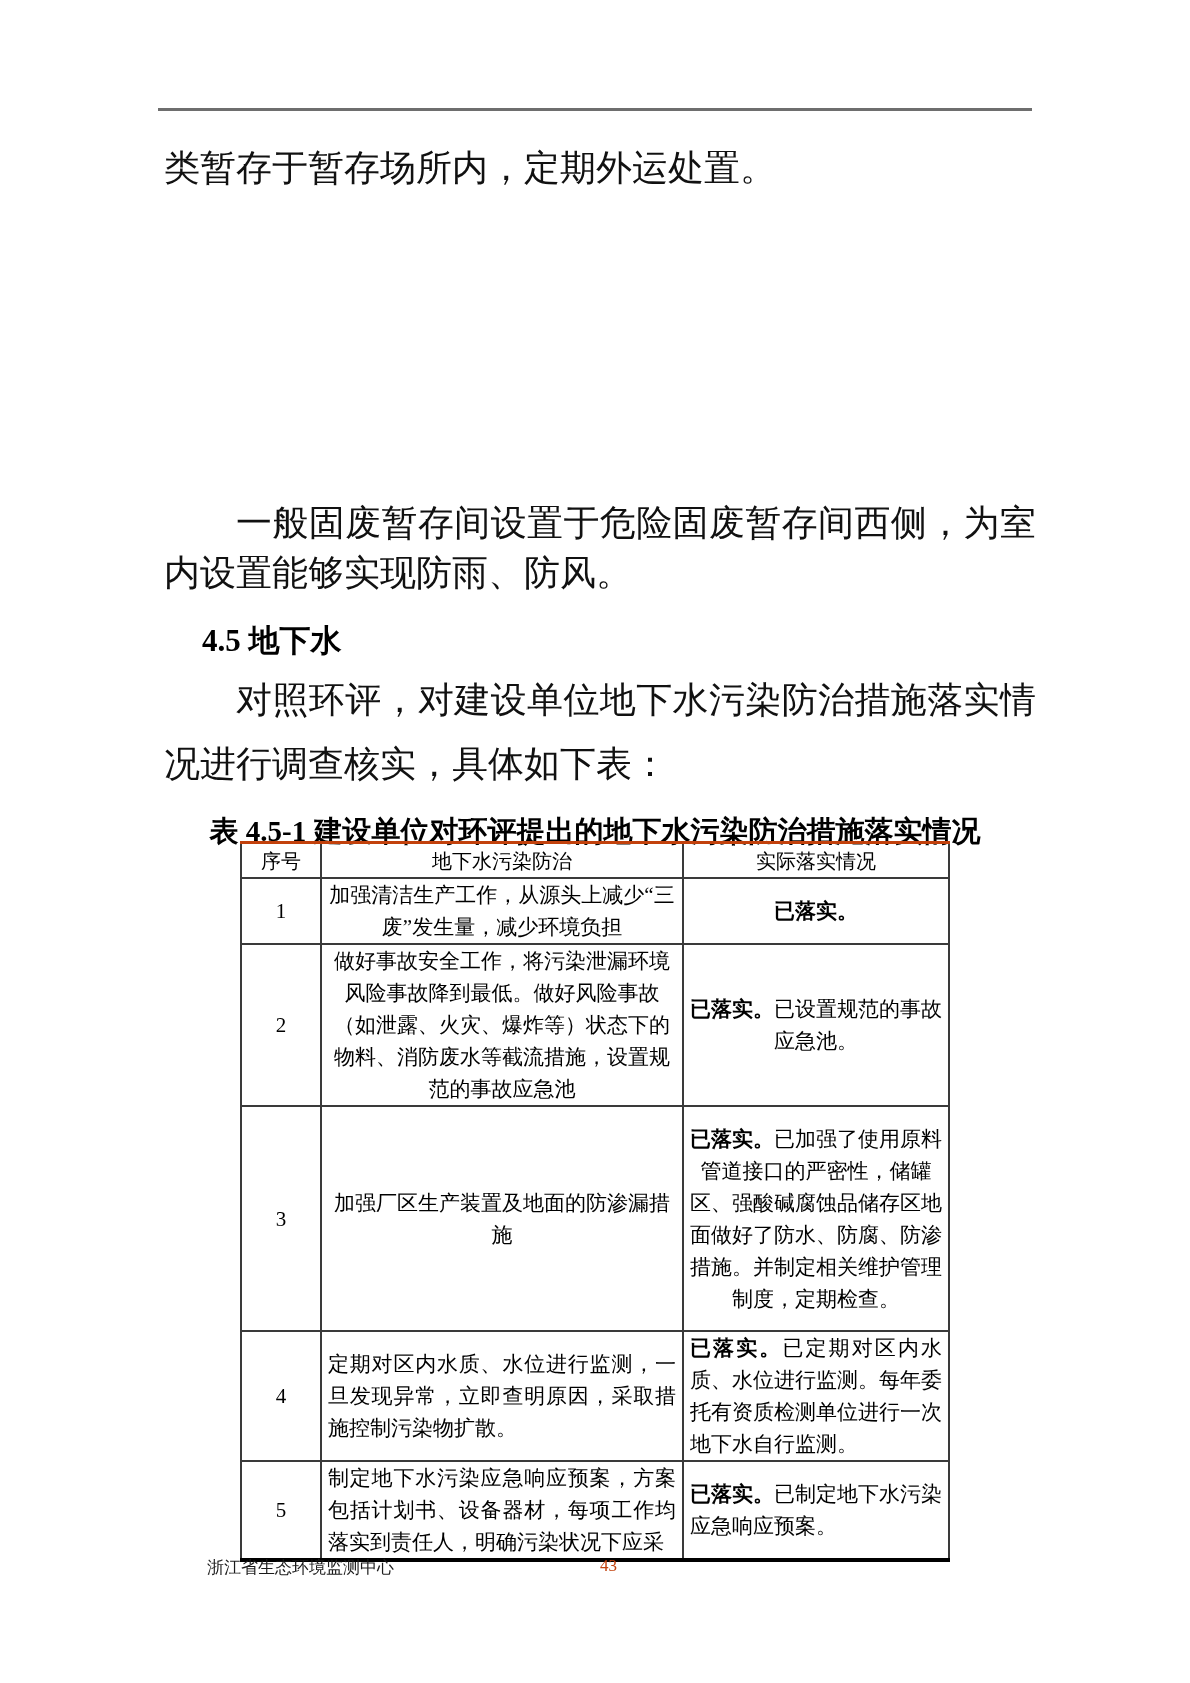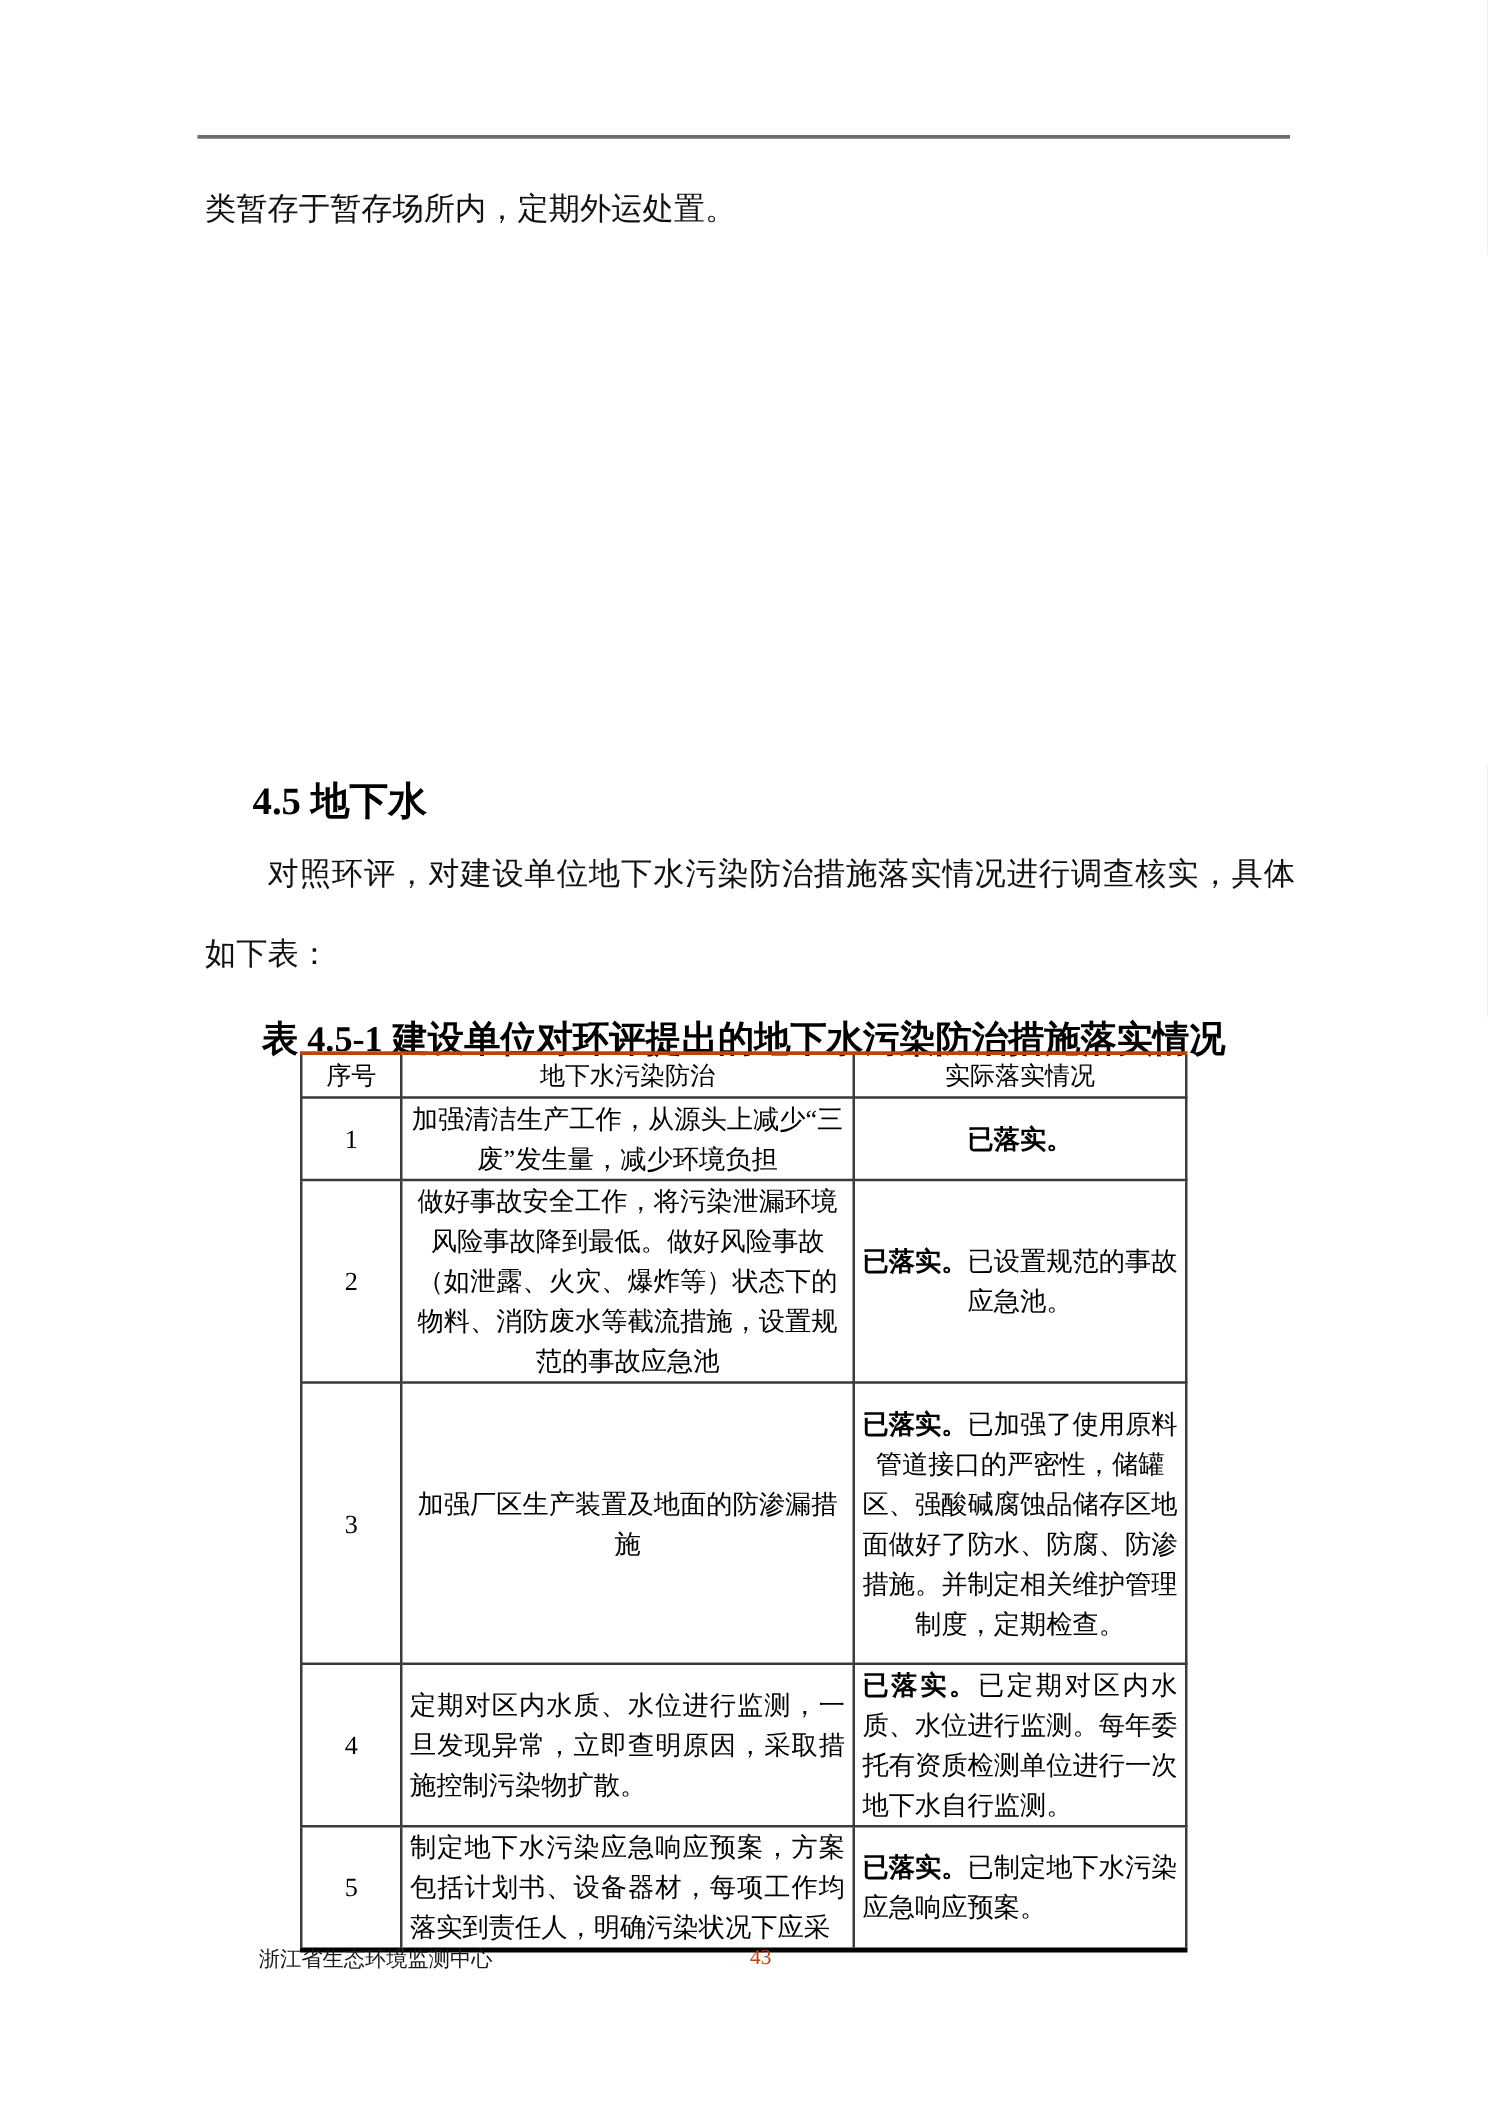--- a/index.html
+++ b/index.html
@@ -23,21 +23,21 @@
   }
   .header-rule {
     position: absolute;
     top: 108px; left: 158px;
     width: 874px; height: 3px;
     background: #6e6e6e;
   }
   .para {
     position: absolute;
     left: 164px; width: 872px;
-    font-size: 25px;
+    font-size: 36px;
     text-align: justify;
     color: #111;
   }
   .p0 { top: 146px; line-height: 44px; }
   .p1 { top: 196px; line-height: 50px; text-indent: 2em; }
   .p2 { top: 498px; line-height: 50px; text-indent: 2em; }
   .section-heading {
     position: absolute;
     left: 164px; top: 620px;
     font-size: 31px;
@@ -102,20 +102,21 @@
   }
 </style>
 </head>
 <body>
 
 <div class="page">
 
   <div class="header-rule"></div>
 
   <div class="para p0">类暂存于暂存场所内，定期外运处置。</div>
+  <div class="para p2">一般固废暂存间设置于危险固废暂存间西侧，为室内设置能够实现防雨、防风。</div>
 
   <div class="section-heading">4.5 地下水</div>
 
   <div class="para p3">对照环评，对建设单位地下水污染防治措施落实情况进行调查核实，具体如下表：</div>
 
   <div class="table-title">表 4.5-1 建设单位对环评提出的地下水污染防治措施落实情况</div>
 
   <table class="measures">
     <colgroup>
         <col class="c1">

